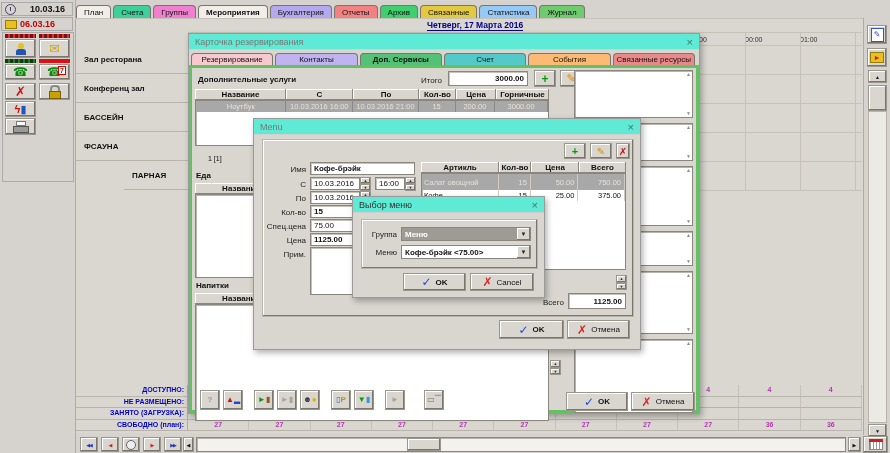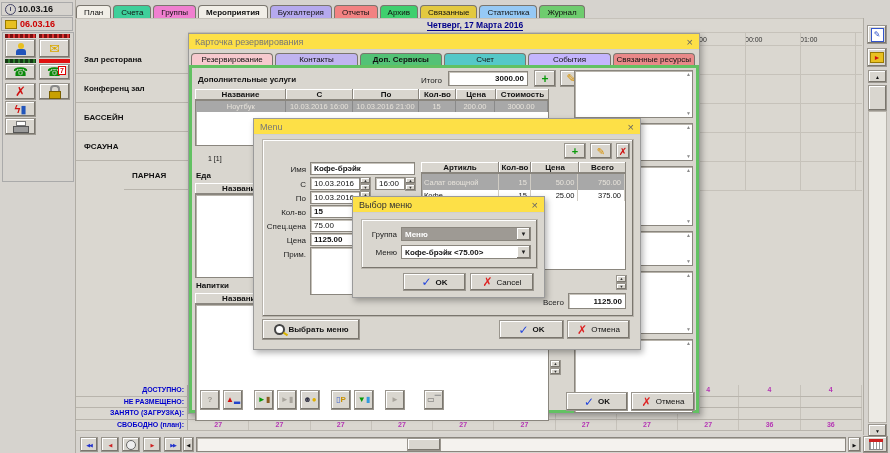--- a/index.html
+++ b/index.html
@@ -5,21 +5,21 @@
   html,body{margin:0;padding:0;}
   body{font-family:"Liberation Sans","DejaVu Sans",sans-serif;}
   .screen{position:relative;width:890px;height:453px;background:#d6d3ce;overflow:hidden;font-size:8px;color:#111;}
   .abs{position:absolute;}
   .raised{background:#d9d6cf;box-shadow:inset -1px -1px 0 #7a766e, inset 1px 1px 0 #ffffff;border:1px solid #b8b4ac;}
   .btn{background:#d9d6cf;box-shadow:inset -1px -1px 0 #7a766e, inset 1px 1px 0 #ffffff;border:1px solid #9a968e;display:flex;align-items:center;justify-content:center;cursor:default;box-sizing:border-box;}
   .sunken{background:#fff;border:1px solid #8a867e;box-shadow:inset 1px 1px 0 #b8b4ac;box-sizing:border-box;}
   .tab{border:1px solid #7a766e;border-bottom:none;border-radius:4px 4px 0 0;padding:2px 7px 1px 7px;margin-right:2px;font-size:8px;white-space:nowrap;}
   .tab.active{font-weight:bold;}
   .dlg{position:absolute;background:#d9d6cf;border:1px solid #9a9a9a;box-shadow:2px 3px 6px rgba(0,0,0,.3);}
-  .titlebar{position:absolute;left:0;top:0;right:0;height:16px;background:#fde047;border-bottom:1px solid #d0d0d0;display:flex;align-items:center;padding:0 6px;box-sizing:border-box;font-size:9px;color:#777;}
+  .titlebar{position:absolute;left:0;top:0;right:0;height:16px;background:#5eead4;border-bottom:1px solid #d0d0d0;display:flex;align-items:center;padding:0 6px;box-sizing:border-box;font-size:9px;color:#777;}
   .titlebar .close{margin-left:auto;color:#666;font-size:11px;line-height:10px;}
   .hline{position:absolute;height:1px;background:#c6c2ba;}
   .vline{position:absolute;width:1px;background:#c6c2ba;}
   .cellhead{box-shadow:inset -1px -1px 0 #8a867e, inset 1px 1px 0 #fff;background:#d9d6cf;font-weight:bold;display:flex;align-items:center;justify-content:center;box-sizing:border-box;height:100%;}
   .trow{display:flex;}
   .tcell{display:flex;align-items:center;justify-content:center;box-sizing:border-box;border-right:1px solid #d0ccc4;overflow:hidden;white-space:nowrap;}
   .sel{background:#a8a8a8;color:#e6e2da;}
   .flabel{position:absolute;text-align:right;font-size:8px;color:#222;}
   .fld{position:absolute;background:#fff;border:1px solid #8a867e;box-shadow:inset 1px 1px 0 #c6c2ba;box-sizing:border-box;display:flex;align-items:center;padding:0 3px;font-size:8px;}
   .fld.b{font-weight:bold;}
@@ -34,21 +34,21 @@
   .lens{width:7px;height:7px;border:2px solid #444;border-radius:50%;position:relative;background:#fff;}
   .lens .stem{position:absolute;width:5px;height:2px;background:#d8b200;right:-5px;bottom:-2px;transform:rotate(35deg);}
   .combo-arrow{width:13px;align-self:stretch;background:#d9d6cf;box-shadow:inset -1px -1px 0 #7a766e,inset 1px 1px 0 #fff;display:flex;align-items:center;justify-content:center;font-size:6px;color:#222;margin-left:auto;}
 </style>
 </head>
 <body>
 
 <div class="screen">
 
   <div class="abs" style="left:0;top:0;width:75px;height:453px;border-right:1px solid #b0aca4;">
-    <div class="abs" style="left:1px;top:2px;width:72px;height:14px;border:1px solid #aaa;display:flex;align-items:center;gap:2px;padding-left:3px;box-sizing:border-box;">
+    <div class="abs" style="left:1px;top:2px;width:72px;height:14px;border:1px solid #aaa;display:flex;align-items:center;gap:14px;padding-left:3px;box-sizing:border-box;">
       <span style="width:9px;height:9px;border:1px solid #446;border-radius:50%;display:inline-block;position:relative;">
           <span style="position:absolute;left:4px;top:2px;width:1px;height:4px;background:#446;"></span>
         </span>
       <span style="font-weight:bold;font-size:9px;">10.03.16</span>
     </div>
     <div class="abs" style="left:1px;top:17px;width:72px;height:14px;border:1px solid #aaa;display:flex;align-items:center;gap:3px;padding-left:3px;box-sizing:border-box;">
       <span style="width:10px;height:7px;background:#e8c020;border:1px solid #997a00;display:inline-block;"></span>
       <span style="font-weight:bold;font-size:9px;color:#cc0000;">06.03.16</span>
     </div>
     <div class="abs" style="left:2px;top:32px;width:70px;height:148px;border:1px solid #aaa;">
@@ -236,21 +236,21 @@
   <div class="dlg" id="dlg-card" style="left:188px;top:33px;width:510px;height:379px;">
     <div class="titlebar">
       <span>Карточка резервирования</span>
       <span class="close">×</span>
     </div>
     <div class="abs" id="card-tabs" style="left:2px;top:17px;right:2px;height:14px;display:flex;align-items:flex-end;">
         <div class="tab" style="background: rgb(246, 201, 206); flex: 1 1 0%; text-align: center; padding: 1px 2px;">Резервирование</div>
         <div class="tab" style="background: rgb(192, 180, 240); flex: 1 1 0%; text-align: center; padding: 1px 2px;">Контакты</div>
         <div class="tab active" style="background: rgb(83, 194, 118); flex: 1 1 0%; text-align: center; padding: 1px 2px;">Доп. Сервисы</div>
         <div class="tab" style="background: rgb(85, 200, 200); flex: 1 1 0%; text-align: center; padding: 1px 2px;">Счет</div>
-        <div class="tab" style="background: #c4b5fd; flex: 1 1 0%; text-align: center; padding: 1px 2px;">События</div>
+        <div class="tab" style="background: #fdba74; flex: 1 1 0%; text-align: center; padding: 1px 2px;">События</div>
         <div class="tab" style="background: rgb(233, 137, 137); flex: 1 1 0%; text-align: center; padding: 1px 2px;">Связанные ресурсы</div>
       </div>
     <div class="abs" style="left:0;top:31px;width:510px;height:348px;border:3px solid #62c162;background:#d9d6cf;box-sizing:border-box;">
 
       <span class="abs" style="left:6px;top:7px;font-weight:bold;">Дополнительные услуги</span>
       <span class="abs flabel" style="left:200px;top:8px;width:50px;">Итого</span>
       <div class="fld r b" style="left:256px;top:3px;width:80px;height:15px;">
           <span>3000.00</span>
         </div>
       <div class="abs btn" style="left:342px;top:2px;width:22px;height:17px;">
@@ -262,21 +262,21 @@
       <div class="abs btn" style="left:394px;top:2px;width:22px;height:17px;">
         <span style="color:#d01010;font-weight:bold;font-size:11px;">✗</span>
       </div>
 
       <div class="abs trow" id="svc-head" style="left:3px;top:21px;height:11px;">
           <div class="cellhead" style="width: 91px; font-size: 8px;">Название</div>
           <div class="cellhead" style="width: 67px; font-size: 8px;">С</div>
           <div class="cellhead" style="width: 66px; font-size: 8px;">По</div>
           <div class="cellhead" style="width: 37px; font-size: 8px;">Кол-во</div>
           <div class="cellhead" style="width: 40px; font-size: 8px;">Цена</div>
-          <div class="cellhead" style="width: 53px; font-size: 8px;">Стоимость</div>
+          <div class="cellhead" style="width: 53px; font-size: 8px;">Горничные</div>
         </div>
       <div class="abs sunken" style="left:3px;top:32px;width:354px;height:46px;padding:0;">
         <div class="trow" id="svc-rows">
             <div class="trow sel" style="height: 11px; width: 100%; justify-content: center;">
               <div class="tcell" style="width: 91px; font-size: 7.5px; border-right-color: rgb(138, 138, 138);">Ноутбук</div>
               <div class="tcell" style="width: 67px; font-size: 7.5px; border-right-color: rgb(138, 138, 138);">10.03.2016 16:00</div>
               <div class="tcell" style="width: 66px; font-size: 7.5px; border-right-color: rgb(138, 138, 138);">10.03.2016 21:00</div>
               <div class="tcell" style="width: 37px; font-size: 7.5px; border-right-color: rgb(138, 138, 138);">15</div>
               <div class="tcell" style="width: 40px; font-size: 7.5px; border-right-color: rgb(138, 138, 138);">200.00</div>
               <div class="tcell" style="width: 53px; font-size: 7.5px; border-right-color: rgb(138, 138, 138);">3000.00</div>
@@ -484,26 +484,20 @@
     <div class="spin" style="left:362px;top:156px;height:15px;">
         <div class="btn">▲</div>
         <div class="btn">▼</div>
       </div>
 
     <span class="flabel" style="left:240px;top:179px;width:70px;">Всего</span>
     <div class="fld r b" style="left:314px;top:174px;width:58px;height:16px;">
         <span>1125.00</span>
       </div>
 
-    <div class="abs btn" style="left:8px;top:200px;width:98px;height:21px;gap:4px;">
-      <span class="lens">
-          <span class="stem"></span>
-        </span>
-      <span style="font-weight:bold;">Выбрать меню</span>
-    </div>
     <div class="abs btn" style="left:245px;top:201px;width:65px;height:19px;">
       <span class="check">✓</span>
       <span style="font-weight:bold;">OK</span>
     </div>
     <div class="abs btn" style="left:313px;top:201px;width:63px;height:19px;">
       <span class="cross">✗</span>
       <span>Отмена</span>
     </div>
   </div>
 

